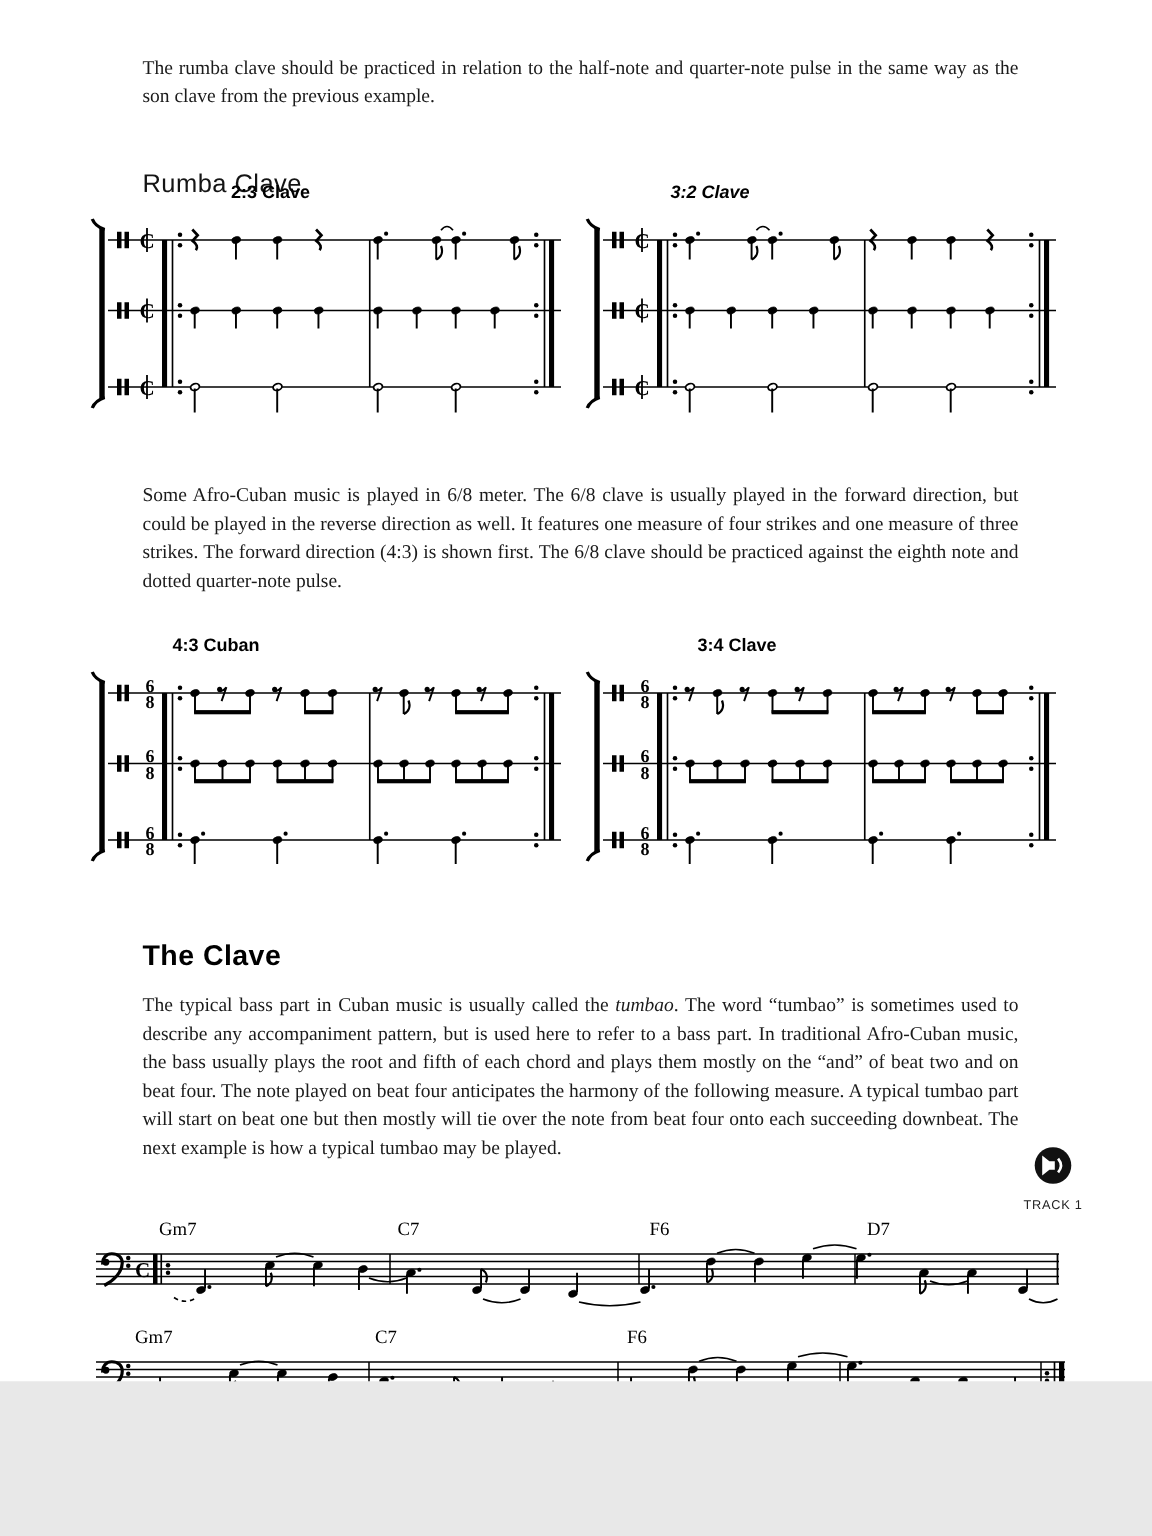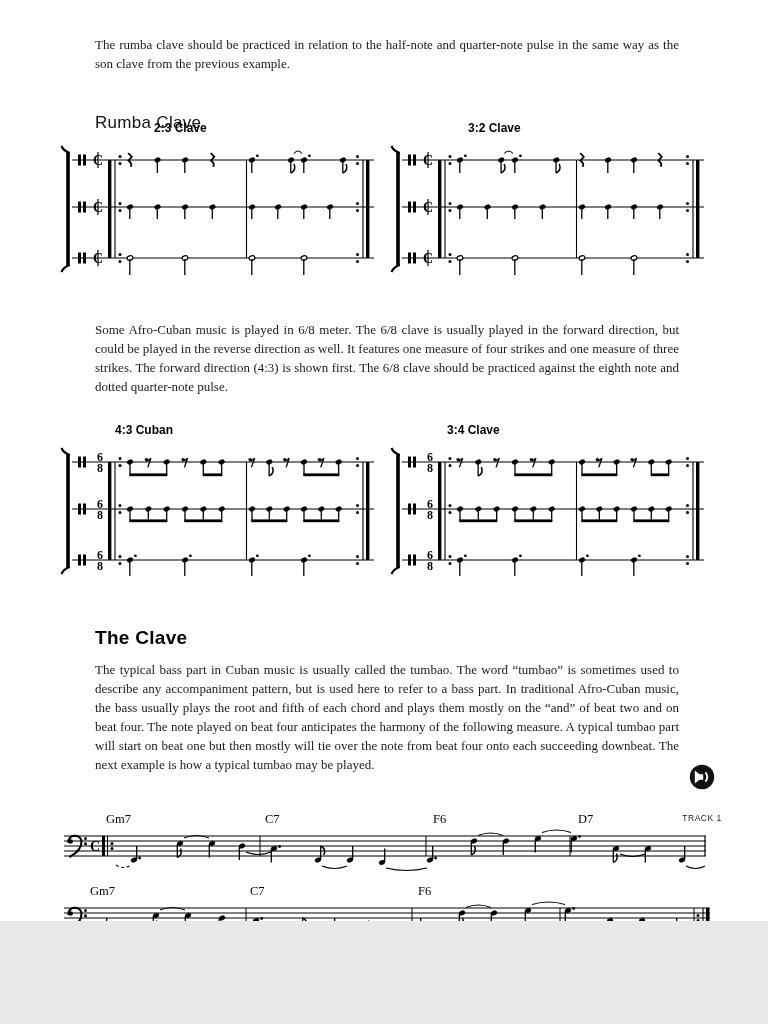--- a/index.html
+++ b/index.html
@@ -8,36 +8,36 @@
   .para{position:absolute;left:95px;width:584px;font:13px/19px "Liberation Serif",serif;
         color:#1b1b1b;text-align:justify;}
   .h-sub{position:absolute;left:95px;font:17px "Liberation Sans",sans-serif;color:#141414;
          letter-spacing:.3px;}
   .h-main{position:absolute;left:95px;font:bold 19px "Liberation Sans",sans-serif;color:#000;
           letter-spacing:.3px;}
   .clave-label{position:absolute;font:bold 12px "Liberation Sans",sans-serif;color:#000;}
   .sys{position:absolute;width:318px;height:158px;}
   .tline{position:absolute;left:60px;height:64px;}
   .track-badge{position:absolute;left:678px;top:762px;width:48px;text-align:center;}
-  .track-label{font:8.5px "Liberation Sans",sans-serif;color:#222;letter-spacing:.5px;margin-top:17px;}
+  .track-label{font:8.5px "Liberation Sans",sans-serif;color:#222;letter-spacing:.5px;margin-top:1px;}
   .pageno{position:absolute;left:688px;top:964px;width:26px;text-align:center;
           font:bold 11.5px "Liberation Sans",sans-serif;color:#111;}
-  .em{}
+  .em{font-style:italic;}
 </style>
 </head>
 <body>
 
 <div id="page">
 
   <div class="para" style="top:35px;">The rumba clave should be practiced in relation to the half-note and quarter-note pulse in the same way as the son clave from the previous example.</div>
 
   <div class="h-sub" style="top:92px;margin-top:21px;">Rumba Clave</div>
 
   <div class="clave-label" style="left:115px;top:121px;margin-left:39px;">2:3 Clave</div>
-  <div class="clave-label" style="left:468px;top:121px;">3:2 Clave</div>
+  <div class="clave-label" style="left:447px;top:121px;font-style:italic;">3:2 Clave</div>
 
   <div class="sys" id="sys0" style="left:60px;top:136px;"><svg width="318" height="158" viewBox="0 0 318 158">
         <line x1="8" y1="16" x2="8" y2="130" stroke="#000" stroke-width="3.6"></line>
         <path d="M 9.8 17 Q 3.5 15 1.5 10" fill="none" stroke="#000" stroke-width="2.2"></path>
         <path d="M 9.8 129 Q 3.5 131 1.5 136" fill="none" stroke="#000" stroke-width="2.2"></path>
         <line x1="12" y1="24" x2="314" y2="24" stroke="#000" stroke-width="1"></line>
         <rect x="18" y="18.5" width="3" height="11" fill="#000"></rect>
         <rect x="23" y="18.5" width="3" height="11" fill="#000"></rect>
         <text x="33" y="29" font-size="14" font-family="&quot;Liberation Serif&quot;,serif" font-weight="bold" text-anchor="start" fill="#000">C</text>
         <line x1="38" y1="16" x2="38" y2="32" stroke="#000" stroke-width="1.2"></line>
@@ -189,21 +189,21 @@
         <line x1="124.8" y1="123" x2="124.8" y2="139" stroke="#000" stroke-width="1.3"></line>
         <ellipse cx="192" cy="122" rx="3" ry="2.2" transform="rotate(-18 192 122)" fill="#fff" stroke="#000" stroke-width="1.2"></ellipse>
         <line x1="191.8" y1="123" x2="191.8" y2="139" stroke="#000" stroke-width="1.3"></line>
         <ellipse cx="244" cy="122" rx="3" ry="2.2" transform="rotate(-18 244 122)" fill="#fff" stroke="#000" stroke-width="1.2"></ellipse>
         <line x1="243.8" y1="123" x2="243.8" y2="139" stroke="#000" stroke-width="1.3"></line>
       </svg></div>
 
   <div class="para" style="top:320px;">Some Afro-Cuban music is played in 6/8 meter. The 6/8 clave is usually played in the forward direction, but could be played in the reverse direction as well. It features one measure of four strikes and one measure of three strikes. The forward direction (4:3) is shown first. The 6/8 clave should be practiced against the eighth note and dotted quarter-note pulse.</div>
 
   <div class="clave-label" style="left:115px;top:423px;">4:3 Cuban</div>
-  <div class="clave-label" style="left:447px;top:423px;">3:4 Clave</div>
+  <div class="clave-label" style="left:465px;top:423px;">3:4 Clave</div>
 
   <div class="sys" id="sys2" style="left:60px;top:438px;"><svg width="318" height="158" viewBox="0 0 318 158">
         <line x1="8" y1="16" x2="8" y2="130" stroke="#000" stroke-width="3.6"></line>
         <path d="M 9.8 17 Q 3.5 15 1.5 10" fill="none" stroke="#000" stroke-width="2.2"></path>
         <path d="M 9.8 129 Q 3.5 131 1.5 136" fill="none" stroke="#000" stroke-width="2.2"></path>
         <line x1="12" y1="24" x2="314" y2="24" stroke="#000" stroke-width="1"></line>
         <rect x="18" y="18.5" width="3" height="11" fill="#000"></rect>
         <rect x="23" y="18.5" width="3" height="11" fill="#000"></rect>
         <text x="40" y="23" font-size="12" font-family="&quot;Liberation Serif&quot;,serif" font-weight="bold" text-anchor="middle" fill="#000">6</text>
         <text x="40" y="34" font-size="12" font-family="&quot;Liberation Serif&quot;,serif" font-weight="bold" text-anchor="middle" fill="#000">8</text>

